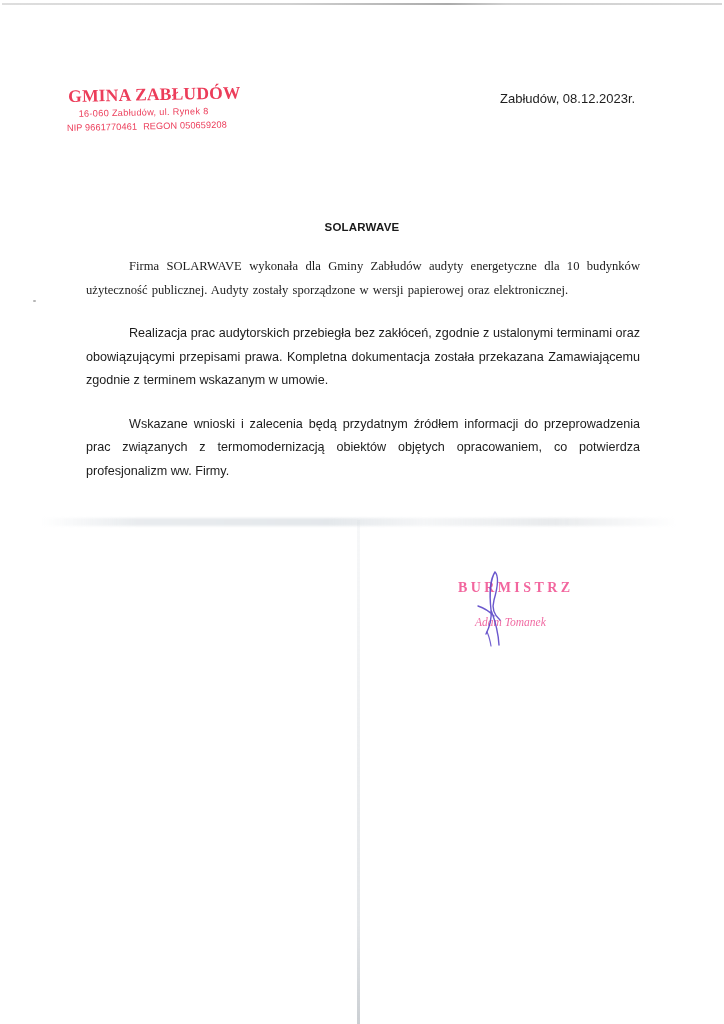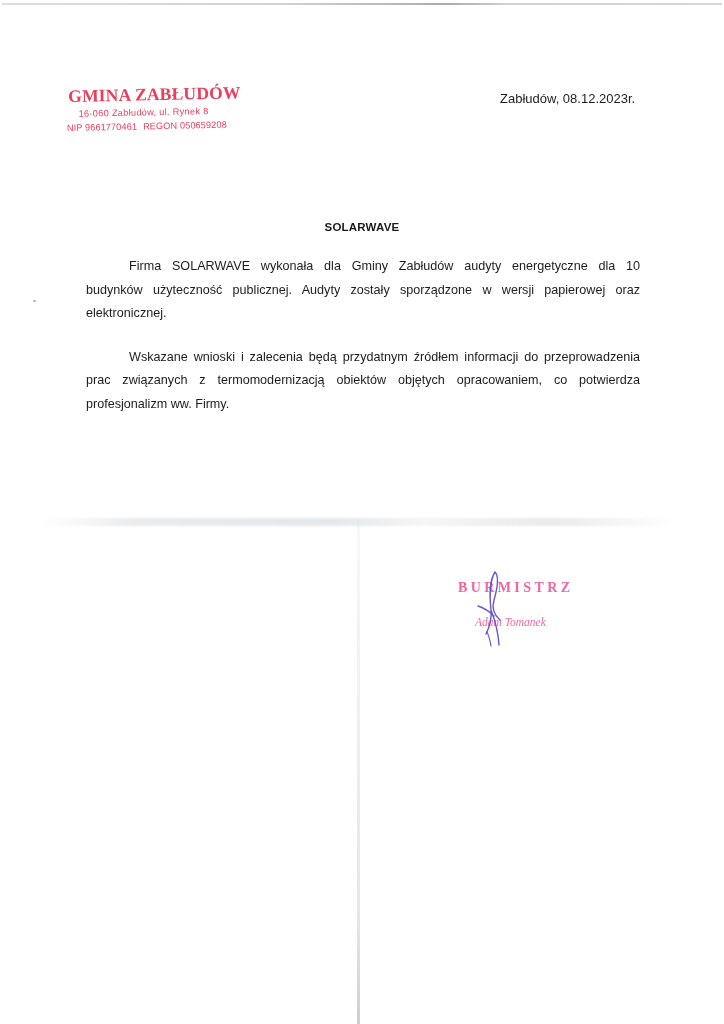--- a/index.html
+++ b/index.html
@@ -114,21 +114,21 @@
       top: 255px;
       font-size: 12.6px;
       line-height: 23.5px;
       color: #1c1c1c;
     }
     .body p {
       margin: 0 0 20px 0;
       text-align: justify;
       text-indent: 43px;
     }
-    .body p.p1 { word-spacing: 1px; }
+    .body p.p1 { word-spacing: 1px; font-family: Liberation Serif, serif; }
 
     
     .signature-block {
       position: absolute;
       left: 458px; top: 570px;
       width: 130px; height: 80px;
     }
     .sig-title {
       position: absolute;
       left: 0; top: 10px;
@@ -172,20 +172,21 @@
       <span>NIP 9661770461</span><span class="regon">REGON 050659208</span>
     </div>
   </div>
 
   <div class="date-line">Zabłudów, 08.12.2023r.</div>
 
   <div class="doc-title">SOLARWAVE</div>
 
   <div class="body">
     <p class="p1">Firma SOLARWAVE wykonała dla Gminy Zabłudów audyty energetyczne dla 10 budynków użyteczność publicznej. Audyty zostały sporządzone w wersji papierowej oraz elektronicznej.</p>
+    <p class="p2">Realizacja prac audytorskich przebiegła bez zakłóceń, zgodnie z ustalonymi terminami oraz obowiązującymi przepisami prawa. Kompletna dokumentacja została przekazana Zamawiającemu zgodnie z terminem wskazanym w umowie.</p>
     <p class="p3">Wskazane wnioski i zalecenia będą przydatnym źródłem informacji do przeprowadzenia prac związanych z termomodernizacją obiektów objętych opracowaniem, co potwierdza profesjonalizm ww. Firmy.</p>
   </div>
 
   <div class="signature-block">
     <div class="sig-title">BURMISTRZ</div>
     <div class="sig-name">Adam Tomanek</div>
     <svg class="sig-scribble" viewBox="0 0 130 80" xmlns="http://www.w3.org/2000/svg">
       <path d="M 37 2 C 33 8, 31 22, 33 40 C 34 50, 30 60, 28 64 M 33 40 C 36 48, 40 58, 41 75 M 37 2 C 41 6, 40 16, 36 30 C 34 37, 35 44, 42 50 M 20 36 C 26 38, 32 42, 36 46" fill="none" stroke="#5a45c8" stroke-width="1.4" stroke-linecap="round" stroke-linejoin="round" opacity="0.9"></path>
       <path d="M 29 62 C 31 66, 32 70, 33 76" fill="none" stroke="#5a45c8" stroke-width="1.2" stroke-linecap="round" opacity="0.85"></path>
     </svg>

